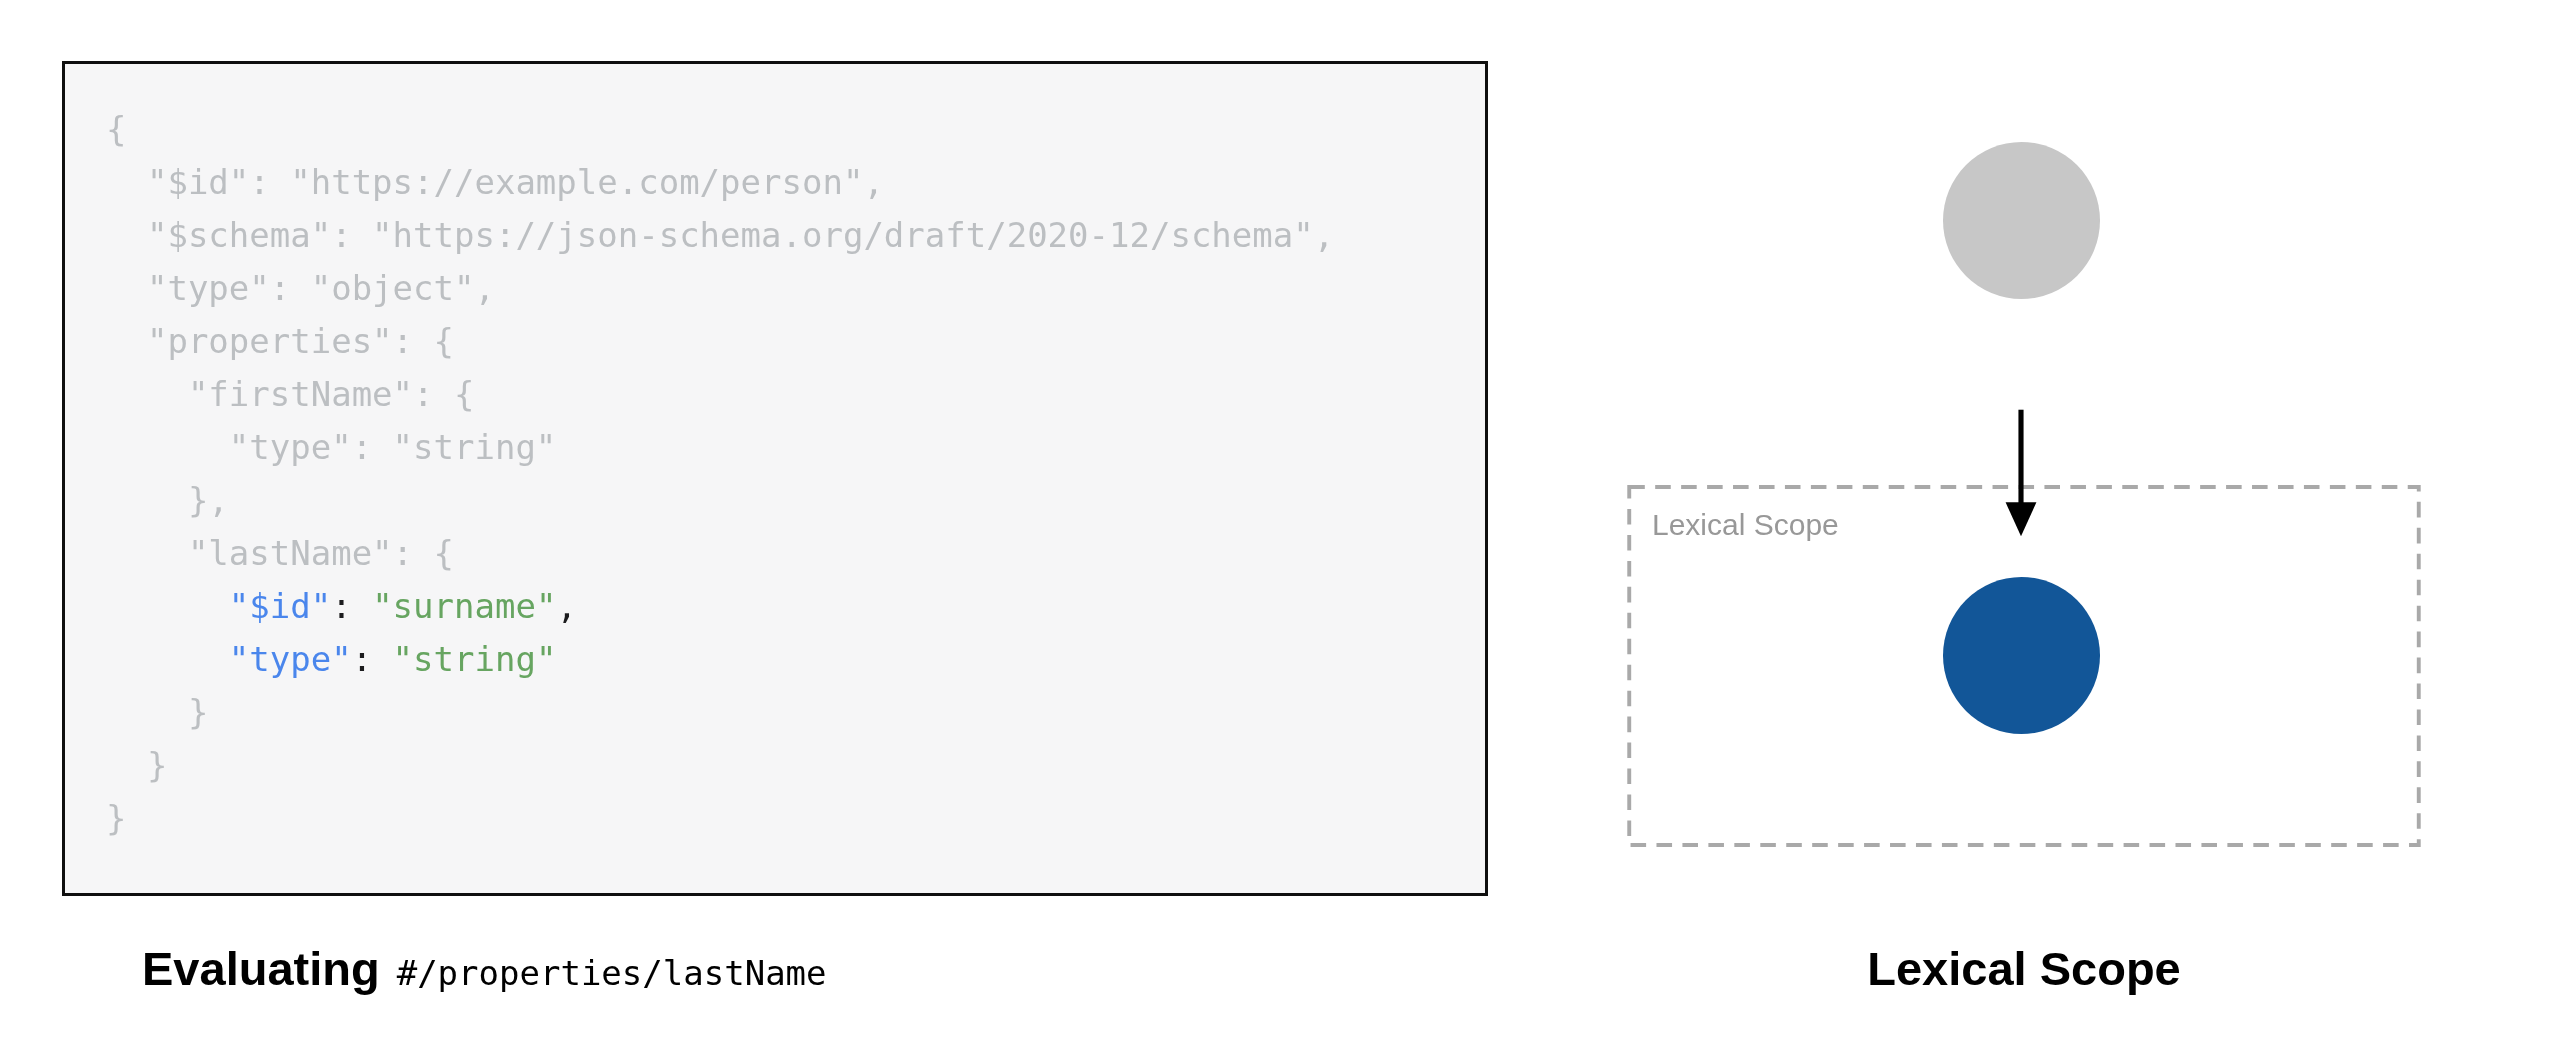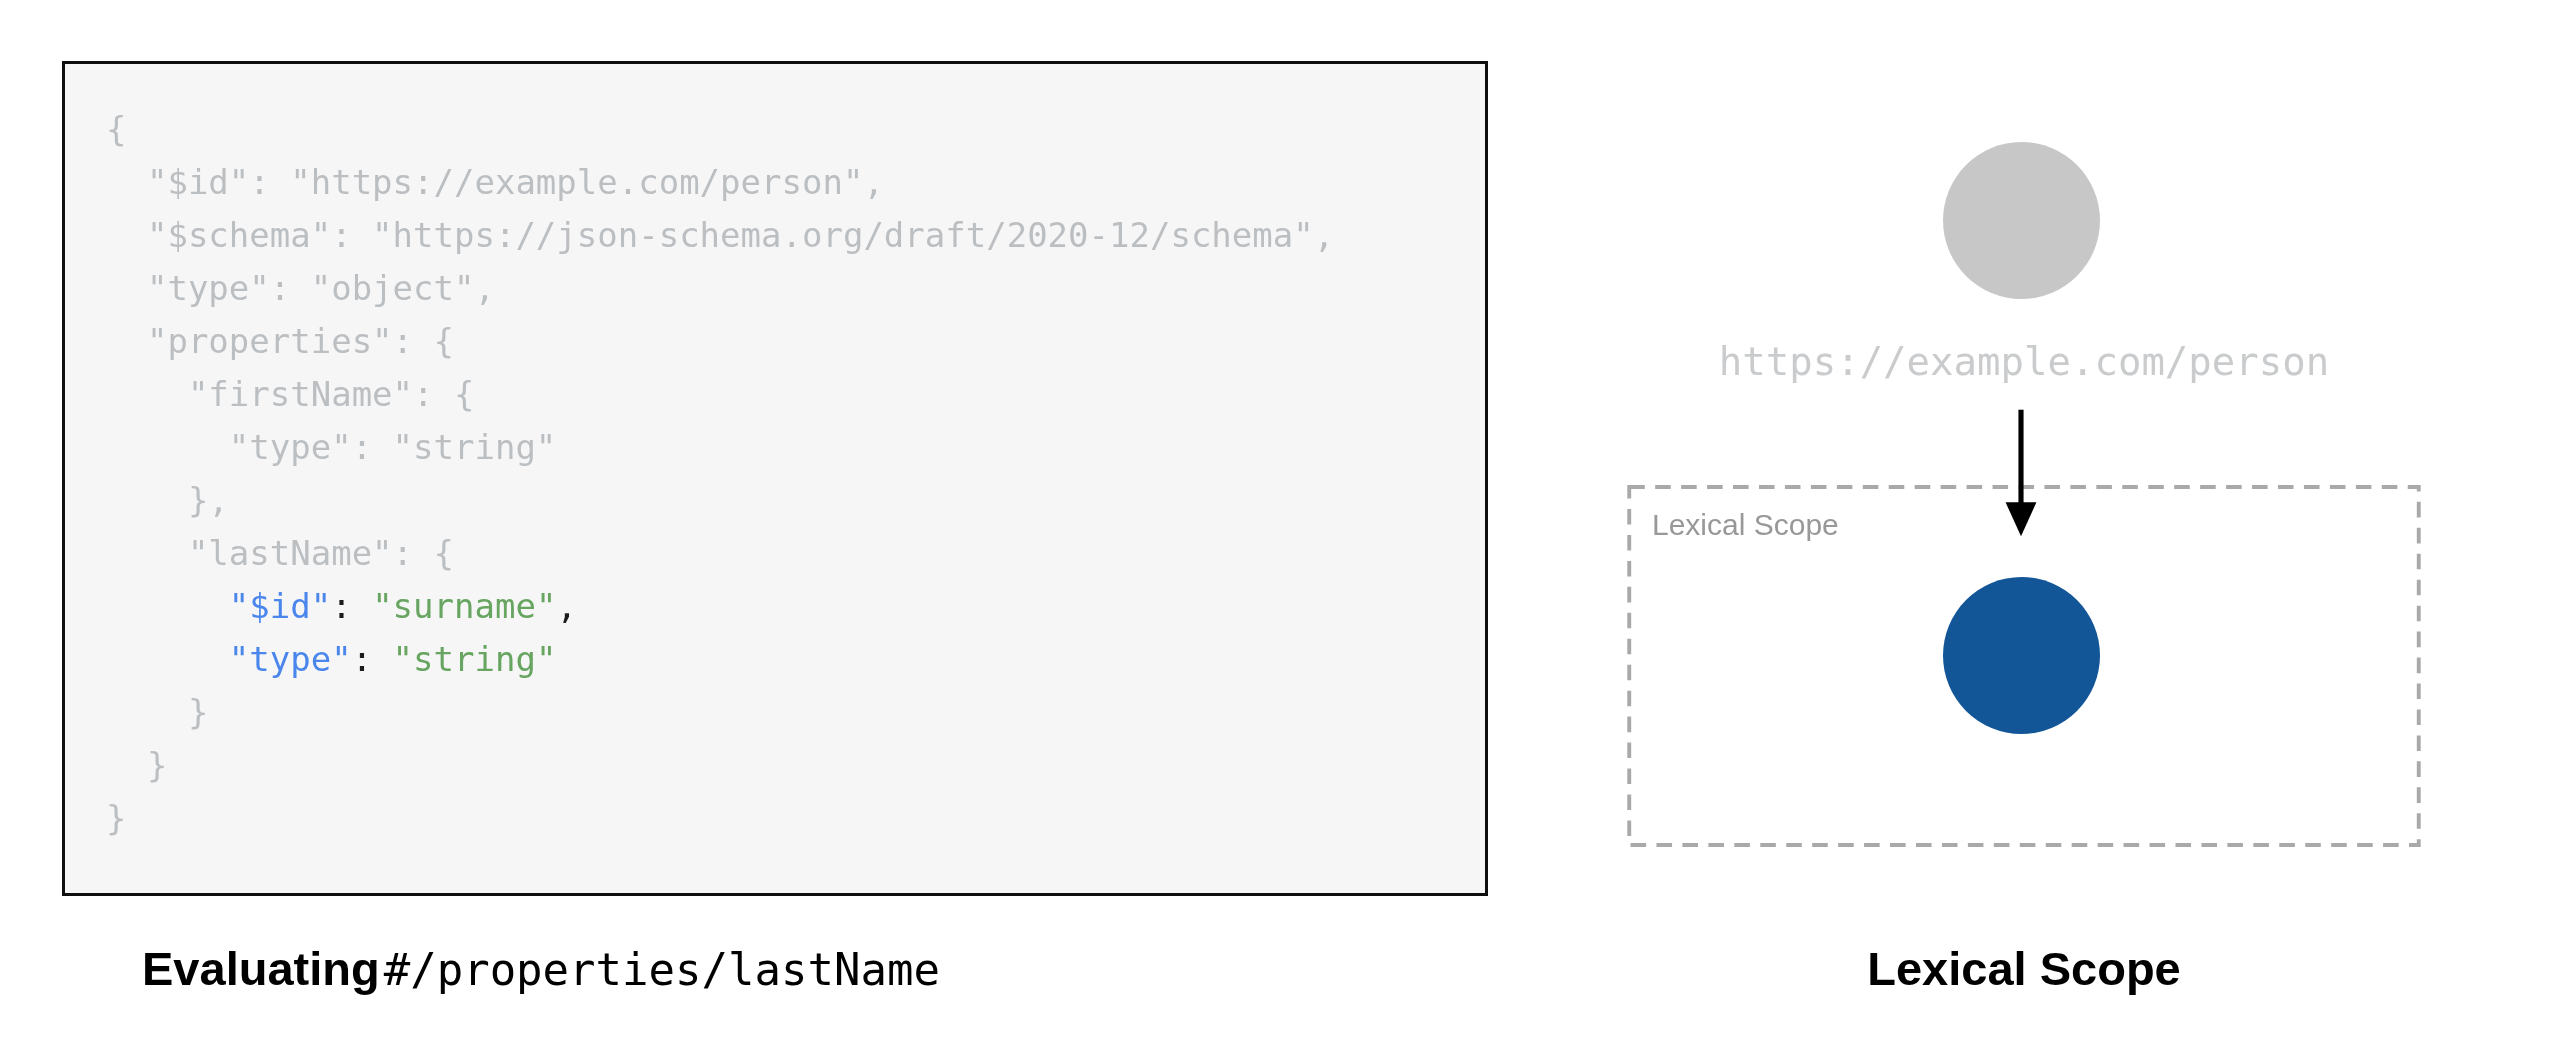--- a/index.html
+++ b/index.html
@@ -32,25 +32,25 @@
   .tok-muted { color: var(--code-muted, #bcbfc2); }
   .tok-key   { color: var(--code-key, #4a86ec); }
   .tok-str   { color: var(--code-str, #67a561); }
   .tok-punct { color: var(--code-punct, #1c1c1e); }
 
   .left-caption {
     position: absolute;
     left: 142px; top: 941px;
     display: flex;
     align-items: baseline;
-    gap: 4px;
+    gap: 17px;
     color: var(--caption, #000000);
   }
   .cap-bold { font-weight: bold; font-size: 47px; }
-  .cap-mono { font-family: "DejaVu Sans Mono", monospace; font-size: 44px; font-weight: normal; }
+  .cap-mono { font-family: "DejaVu Sans Mono", monospace; font-size: 34px; font-weight: normal; }
 
   
   .node {
     position: absolute;
     width: 157px; height: 157px;
     border-radius: 50%;
   }
   .node-gray { left: 1943px; top: 142px; background: var(--gray-node, #c7c7c7); }
   .node-blue { left: 1943px; top: 577px; background: var(--blue-node, #125698); }
 
@@ -105,21 +105,20 @@
     <pre class="code-pre"><div class="code-line"><span class="tok-muted">{</span></div><div class="code-line"><span class="tok-muted">  "$id": "https://example.com/person",</span></div><div class="code-line"><span class="tok-muted">  "$schema": "https://json-schema.org/draft/2020-12/schema",</span></div><div class="code-line"><span class="tok-muted">  "type": "object",</span></div><div class="code-line"><span class="tok-muted">  "properties": {</span></div><div class="code-line"><span class="tok-muted">    "firstName": {</span></div><div class="code-line"><span class="tok-muted">      "type": "string"</span></div><div class="code-line"><span class="tok-muted">    },</span></div><div class="code-line"><span class="tok-muted">    "lastName": {</span></div><div class="code-line"><span class="tok-muted">      </span><span class="tok-key">"$id"</span><span class="tok-punct">: </span><span class="tok-str">"surname"</span><span class="tok-punct">,</span></div><div class="code-line"><span class="tok-muted">      </span><span class="tok-key">"type"</span><span class="tok-punct">: </span><span class="tok-str">"string"</span></div><div class="code-line"><span class="tok-muted">    }</span></div><div class="code-line"><span class="tok-muted">  }</span></div><div class="code-line"><span class="tok-muted">}</span></div></pre>
   </div>
 
   <div class="left-caption">
     <span class="cap-bold">Evaluating</span>
     <span class="cap-mono">#/properties/lastName</span>
   </div>
 
   <div class="node node-gray"></div>
 
-  <div class="url-label url-gray">https://example.com/person</div>
 
   <div class="scope-box">
     <svg width="794" height="362" viewBox="0 0 1223 558">
       <rect x="3" y="3" width="1217" height="552" fill="none" stroke="currentColor" stroke-width="6" stroke-dasharray="24 16"></rect>
     </svg>
   </div>
 
   <div class="scope-label">Lexical Scope</div>
 
   <div class="arrow">

